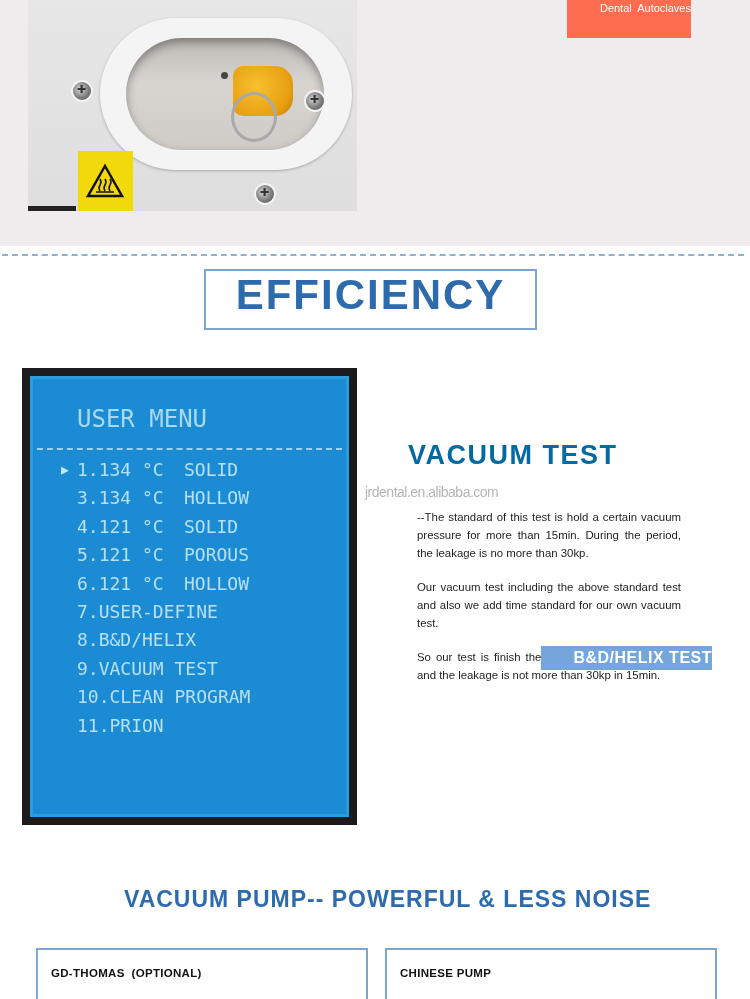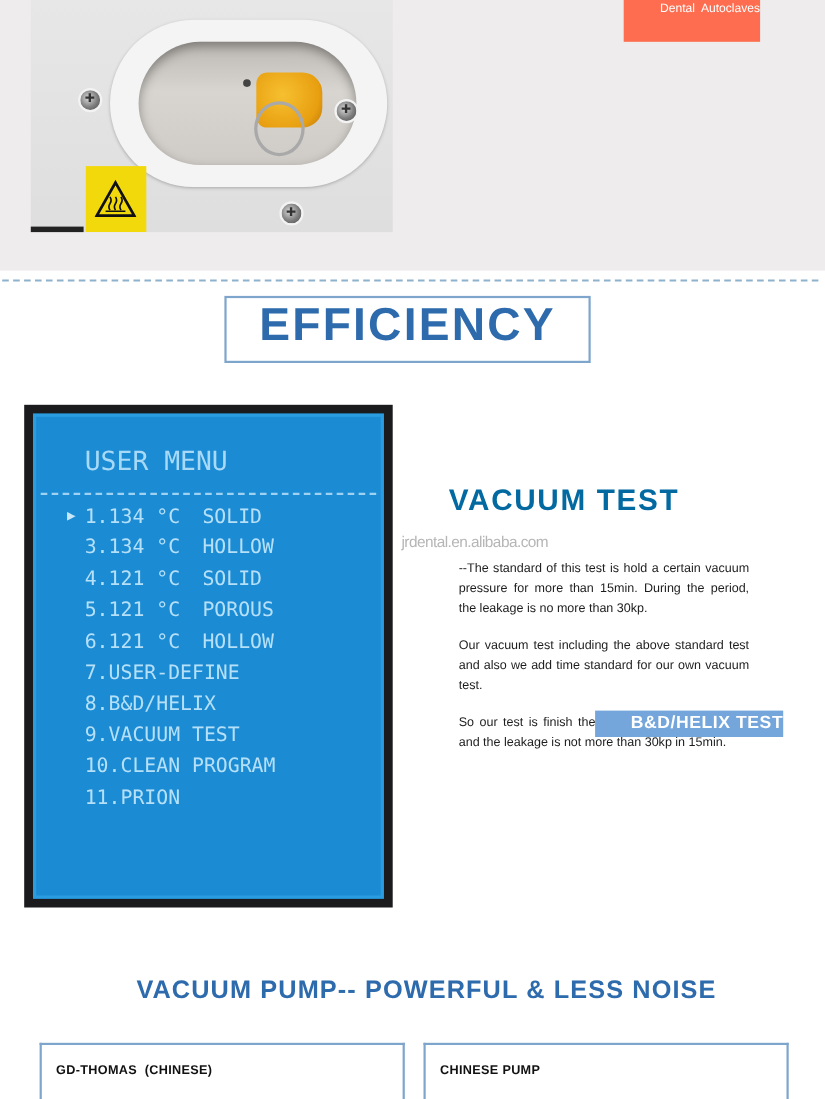--- a/index.html
+++ b/index.html
@@ -108,17 +108,17 @@
 <div class="vt-body">
   <p>--The standard of this test is hold a certain vacuum pressure for more than 15min. During the period, the leakage is no more than 30kp.</p>
   <p>Our vacuum test including the above standard test and also we add time standard for our own vacuum test.</p>
   <p>So our test is finish the evacuation in certain time and the leakage is not more than 30kp in 15min.</p>
 </div>
 <div class="watermark">jrdental.en.alibaba.com</div>
 <div class="helix-badge">B&amp;D/HELIX TEST</div>
 
 <h2 class="vp-title">VACUUM PUMP-- POWERFUL &amp; LESS NOISE</h2>
 <div class="pump-card left">
-  <span>GD-THOMAS  (CHINESE)</span>
+  <span>GD-THOMAS  (OPTIONAL)</span>
 </div>
 <div class="pump-card right">
   <span>CHINESE PUMP</span>
 </div>
 
 </body></html>

